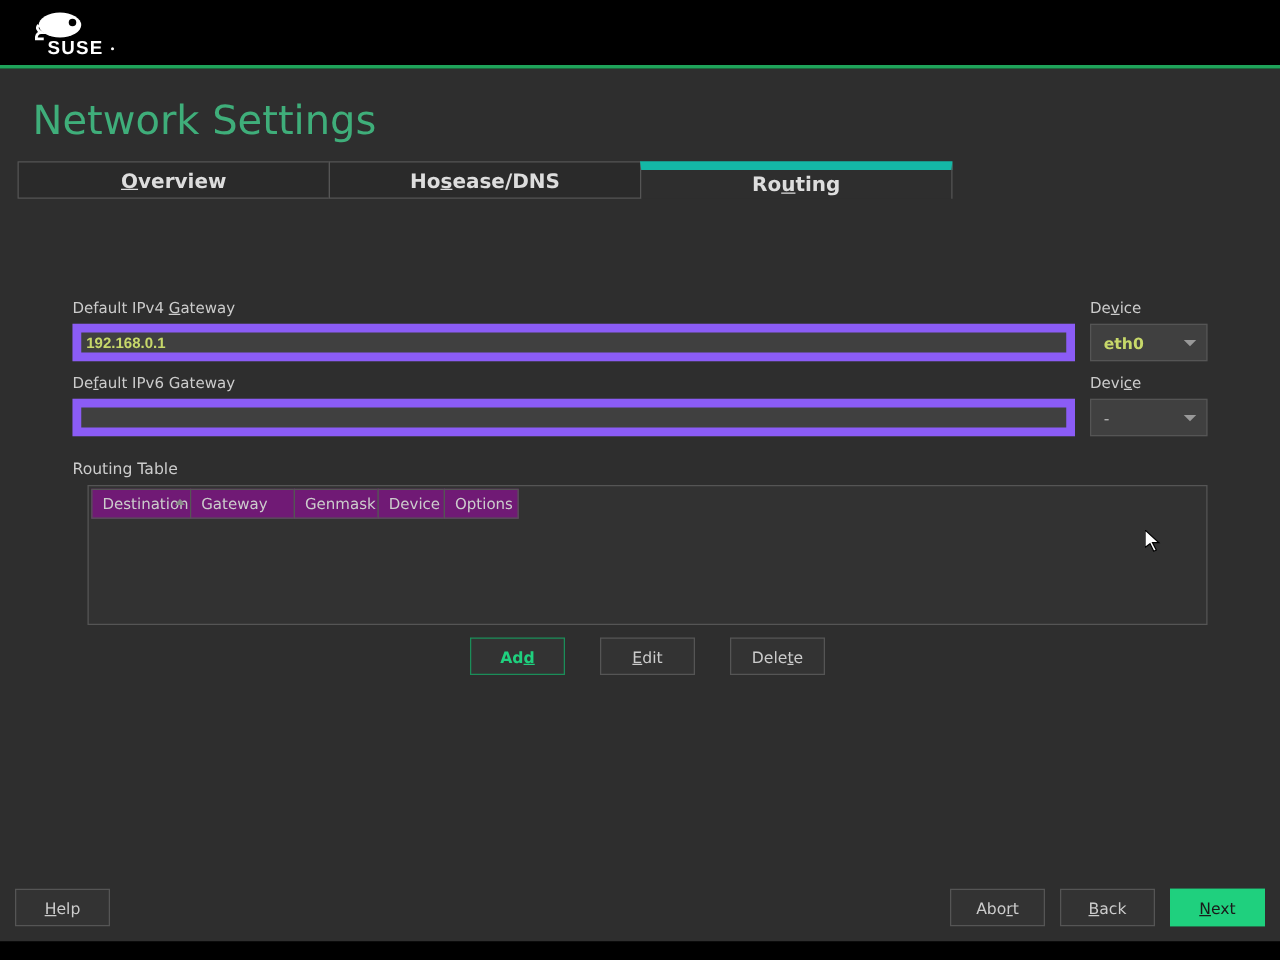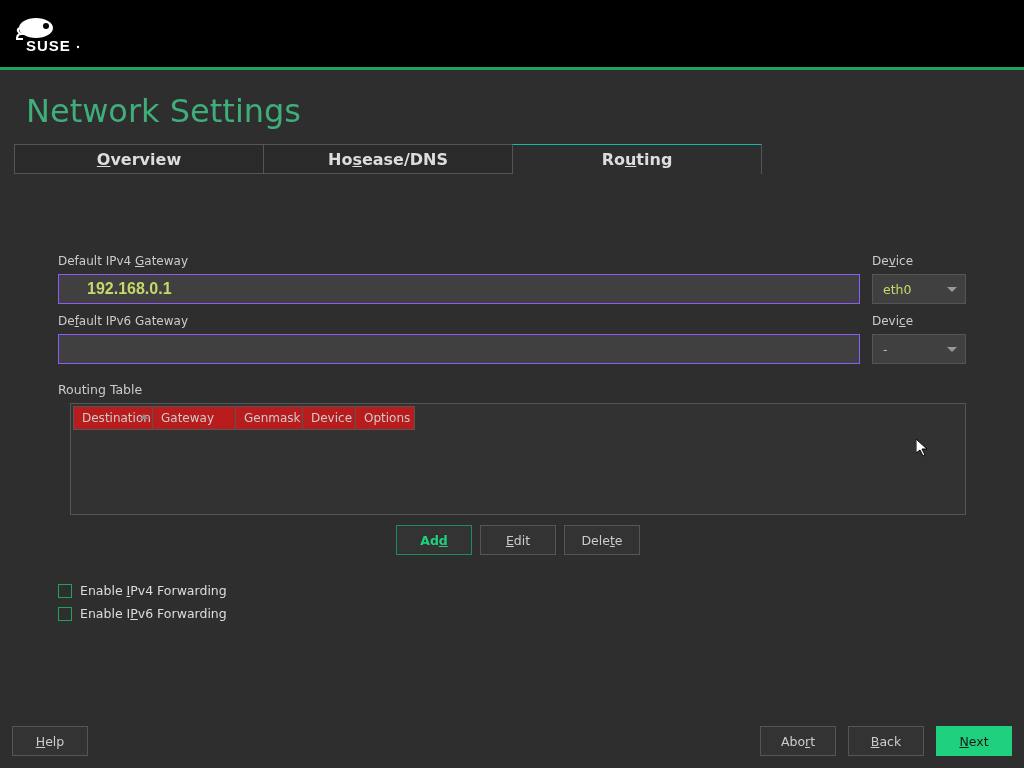--- a/index.html
+++ b/index.html
@@ -5,23 +5,23 @@
   * { box-sizing: border-box; margin: 0; padding: 0; }
   html, body {
     width: 1024px; height: 768px;
     background: #000; color: #d0d0d0;
     font-family: "DejaVu Sans", "Liberation Sans", Arial, sans-serif;
     font-size: 13px;
     overflow: hidden;
   }
   
   .header {
-    height: 67px; background: #000;
+    height: 52px; background: #000;
     display: flex; align-items: center;
-    padding-left: 16px;
+    padding-left: 28px;
   }
   .logo { color: #fff; display:flex; align-items:center; gap:6px; }
   .logo svg { display:block; }
   .accent-line { height: 3px; background: #1fa35a; }
   
   .content {
     background: #2e2e2e;
     height: 698px; 
     padding: 12px;
     display: flex; flex-direction: column;
@@ -40,63 +40,63 @@
     height: 30px;
     border: 1px solid #555;
     display: flex; align-items:center; justify-content:center;
     color: #ddd; font-weight: bold; font-size: 16px;
     margin-right: -1px;
     cursor: pointer;
   }
   .tab.active {
     border-bottom: none;
     background: #2e2e2e;
-    border-top: 1px solid #14b8a6;
+    border-top: 7px solid #14b8a6;
   }
   .tab:not(.active){
     background: #2a2a2a;
   }
   .underline-letter { text-decoration: underline; }
   
   .form-area { padding: 80px 46px 0 46px; }
   .row { display:flex; gap:12px; align-items:flex-end; margin-bottom:10px;}
   .field-wide { flex:1; }
   .field-narrow { width:94px; }
   .label { font-size: 12px; color:#ccc; margin-bottom:6px; display:block;}
   .text-input {
     width:100%; height:30px;
-    background:#404040; border:1px solid #8b5cf6;
-    padding:0 28px; color:#c7d86a; font-size:16px; font-weight:bold;
+    background:#404040; border:7px solid #8b5cf6;
+    padding:0 4px; color:#c7d86a; font-size:12px; font-weight:bold;
   }
   .select {
     width:100%; height:30px;
     background:#404040; border:1px solid #555;
     display:flex; align-items:center; justify-content:space-between;
     padding:0 8px 0 10px; cursor:pointer;
   }
-  .select .val { color:#c7d86a; font-weight:normal; font-size:12.5px;}
+  .select .val { color:#c7d86a; font-weight:bold; font-size:12.5px;}
   .select .val.dim { color:#bbb; font-weight:normal;}
   .chev { width:0;height:0;border-left:5px solid transparent;border-right:5px solid transparent;border-top:5px solid #999;}
   
   .section-label { font-size:12.5px; color:#ccc; margin:18px 0 6px 0;}
   .table {
     border:1px solid #555; background:#323232;
     height:112px; padding:2px;
     margin-left:12px;
   }
   .thead { display:flex; }
   .th {
-    background:#b91c1c; border:1px solid #555;
+    background:#701a75; border:1px solid #555;
     font-size:12px; color:#ccc;
     padding:4px 8px; margin-right:-1px;
     position:relative;
   }
   .th .sort { position:absolute; right:4px; top:7px; width:0;height:0;
     border-left:4px solid transparent;border-right:4px solid transparent;border-bottom:5px solid #888;}
-  .table-btns { display:flex; justify-content:center; gap:8px; margin-top:10px; margin-left:12px;}
+  .table-btns { display:flex; justify-content:center; gap:28px; margin-top:10px; margin-left:12px;}
   .btn {
     min-width:76px; height:30px; border:1px solid #555; background:#333;
     color:#ccc; font-size:12.5px; display:flex;align-items:center;justify-content:center;
     cursor:pointer; padding:0 14px;
   }
   .btn.primary { color:#1fd07e; border-color:#1b8e59; font-weight:bold;}
   .btn.bright { background:#1fd07e; color:#1a1a1a; border-color:#1fd07e; font-weight:normal;}
   
   .checks { margin-top:28px; margin-left:0; }
   .chk { display:flex; align-items:center; gap:8px; margin-bottom:8px; cursor:pointer;}
@@ -195,34 +195,20 @@
         <span><span>Ad</span><span class="underline-letter">d</span><span></span></span>
       </div>
       <div class="btn">
         <span><span></span><span class="underline-letter">E</span><span>dit</span></span>
       </div>
       <div class="btn">
         <span><span>Dele</span><span class="underline-letter">t</span><span>e</span></span>
       </div>
     </div>
 
-    <div class="checks">
-      <div class="chk">
-        <span class="box"></span>
-        <span class="lbl">
-          <span>Enable </span><span class="underline-letter">I</span><span>Pv4 Forwarding</span>
-        </span>
-      </div>
-      <div class="chk">
-        <span class="box"></span>
-        <span class="lbl">
-          <span>Enable I</span><span class="underline-letter">P</span><span>v6 Forwarding</span>
-        </span>
-      </div>
-    </div>
 
   </div>
 
   <div class="footer">
     <div class="footer-left">
       <div class="btn">
         <span><span></span><span class="underline-letter">H</span><span>elp</span></span>
       </div>
     </div>
     <div class="footer-right">

